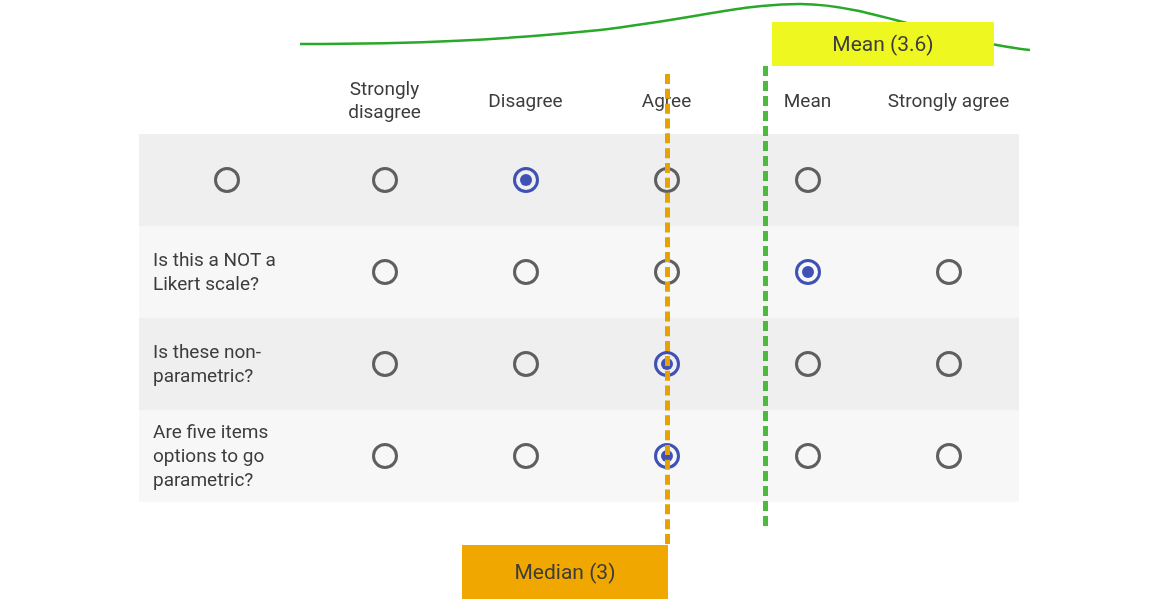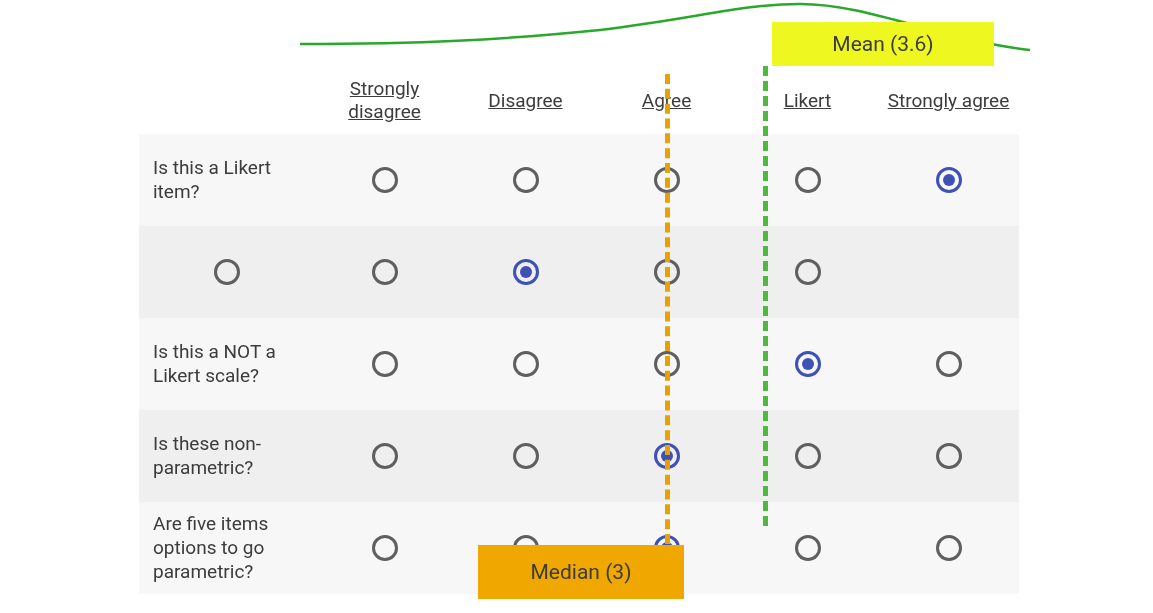--- a/index.html
+++ b/index.html
@@ -38,21 +38,21 @@
     display: grid;
     grid-template-columns: 175px repeat(5, 141px);
     align-items: center;
   }
   .hdr-row { height: 66px; }
   .hdr-cell {
     text-align: center;
     line-height: 1.2;
     font-size: 19px;
   }
-  .hdr-cell span { display: inline-block; text-decoration: underline; }
+  .hdr-cell span { display: inline-block; }
 
   .q-row { min-height: 76px; padding: 8px 0; }
   .q-row.ra { background: var(--row-a); }
   .q-row.rb { background: var(--row-b); }
   .q-label {
     padding-left: 14px;
     line-height: 1.25;
   }
   .rad-cell { display:flex; justify-content:center; }
   .radio {
@@ -97,21 +97,20 @@
   .median-box {
     position:absolute;
     top: 545px;
     left: 462px;
     width: 206px;
     height: 54px;
     background: var(--orange);
     display:flex; align-items:center; justify-content:center;
     font-size: 21px;
     z-index: 3;
-    margin-left: 16px;
   }
 
   .dash-median, .dash-mean {
     position:absolute;
     top: 74px;
     height: 470px;
     border-left: 5px dashed;
     z-index: 2;
   }
   .dash-median { left: 665px; border-color: var(--orange-dash); }
@@ -139,43 +138,25 @@
   <div class="median-box">
     <span>Median (3)</span>
   </div>
 
   <div class="table-wrap">
     <div class="hdr-row">
       <div></div>
       <div class="hdr-cell"><span>Strongly disagree</span></div>
       <div class="hdr-cell"><span>Disagree</span></div>
       <div class="hdr-cell"><span>Agree</span></div>
-      <div class="hdr-cell"><span>Likert</span></div>
+      <div class="hdr-cell"><span>Mean</span></div>
       <div class="hdr-cell"><span>Strongly agree</span></div>
     </div>
 
     <div id="rows">
-        <div class="q-row ra">
-          <div class="q-label">Is this a Likert item?</div>
-          <div class="rad-cell">
-            <div class="radio"></div>
-          </div>
-          <div class="rad-cell">
-            <div class="radio"></div>
-          </div>
-          <div class="rad-cell">
-            <div class="radio"></div>
-          </div>
-          <div class="rad-cell">
-            <div class="radio"></div>
-          </div>
-          <div class="rad-cell">
-            <div class="radio selected"></div>
-          </div>
-        </div>
         <div class="q-row rb">
           <div class="rad-cell">
             <div class="radio"></div>
           </div>
           <div class="rad-cell">
             <div class="radio"></div>
           </div>
           <div class="rad-cell">
             <div class="radio selected"></div>
           </div>

